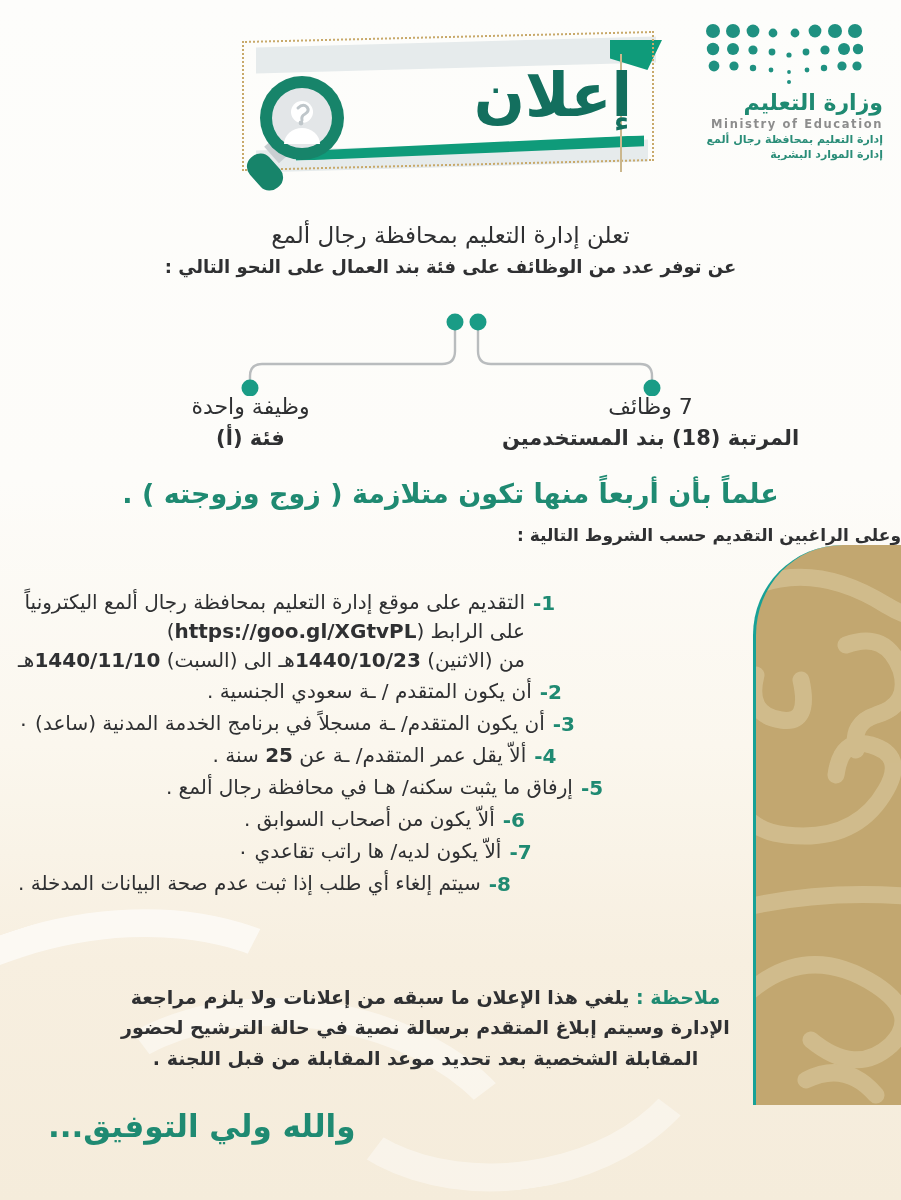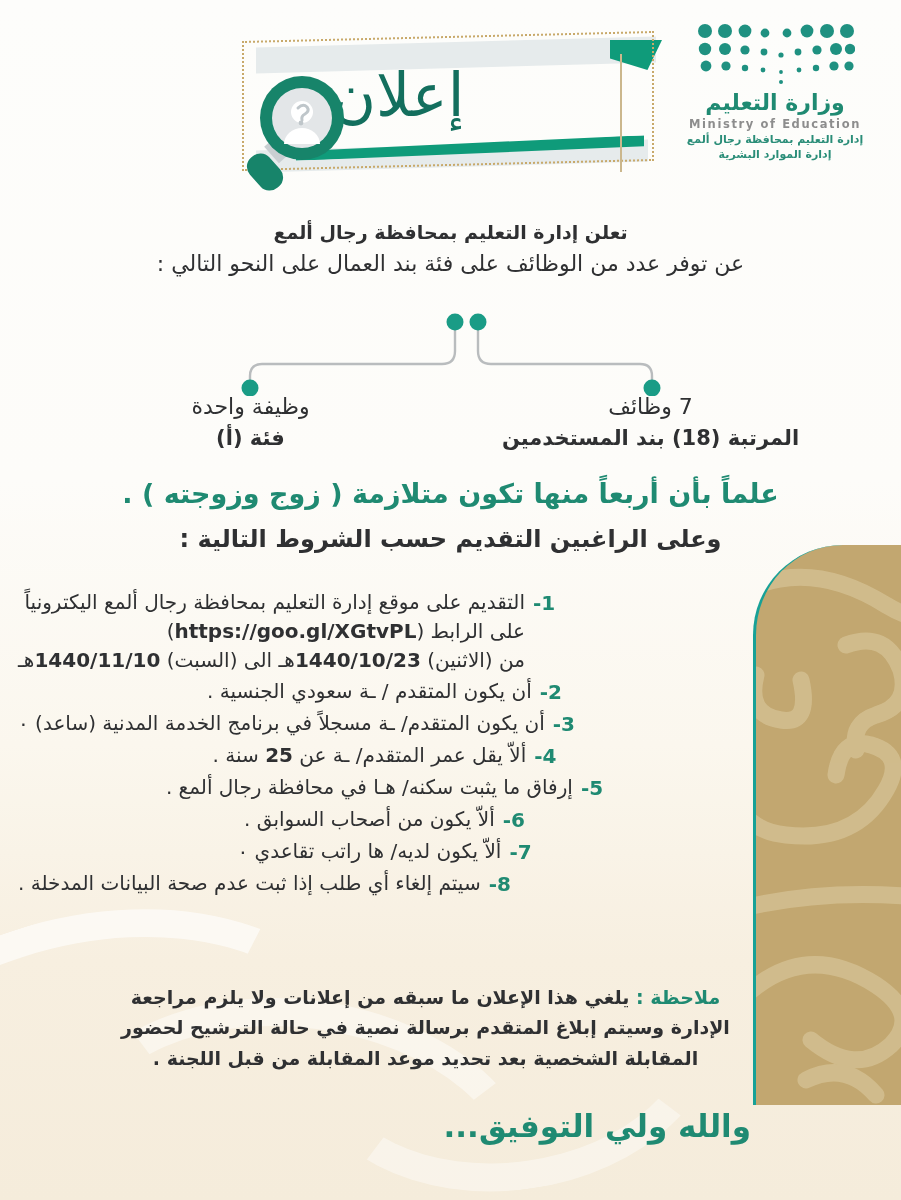--- a/index.html
+++ b/index.html
@@ -61,23 +61,23 @@
   .header {
     position: absolute;
     top: 0; left: 0; right: 0;
     height: 210px;
   }
 
   
   .logo {
     position: absolute;
     top: 22px;
-    right: 26px;
+    right: 18px;
     width: 200px;
-    text-align: center;
+    text-align: right;
   }
   .logo-dots { display: block; margin: 0 auto; }
   .logo-ar {
     font-size: 22px;
     font-weight: bold;
     color: #1f8a72;
     letter-spacing: 1px;
     margin-top: 4px;
     white-space: nowrap;
   }
@@ -146,23 +146,23 @@
     width: 348px; height: 16px;
     background: #0f9b7a;
     transform: skewY(-1.6deg);
     clip-path: polygon(0 40%, 100% 0, 100% 70%, 0 100%);
   }
   .banner-title {
     position: absolute;
     top: 30px;
     left: 110px;
     width: 300px;
-    text-align: left;
+    text-align: right;
     font-size: 60px;
-    font-weight: normal;
+    font-weight: bold;
     color: #136f5e;
     line-height: 1.25;
   }
 
   
   .magnifier {
     position: absolute;
     top: 38px;
     left: 18px;
     width: 120px;
@@ -170,27 +170,27 @@
   }
 
   
   .intro {
     position: absolute;
     top: 218px; left: 0; right: 0;
     text-align: center;
     color: #2f3032;
   }
   .intro-line1 {
-    font-size: 19px;
-    font-weight: bold;
+    font-size: 23px;
+    font-weight: normal;
     line-height: 1.5;
   }
   .intro-line2 {
-    font-size: 22px;
-    font-weight: normal;
+    font-size: 18px;
+    font-weight: bold;
     line-height: 1.55;
   }
 
   
   .branch {
     position: absolute;
     top: 306px; left: 0; right: 0;
     height: 170px;
   }
   .branch-labels {
@@ -221,22 +221,22 @@
     position: absolute;
     top: 478px; left: 0; right: 0;
     text-align: center;
     font-size: 27px;
     font-weight: bold;
     color: #1f8a72;
   }
   .subhead {
     position: absolute;
     top: 525px; left: 0; right: 0;
-    text-align: center;
-    font-size: 24px;
+    text-align: right;
+    font-size: 17px;
     font-weight: bold;
     color: #2f3032;
   }
 
   
   .goldpanel {
     position: absolute;
     top: 545px;
     right: 0;
     width: 148px;
@@ -317,24 +317,25 @@
     color: #2f3032;
   }
   .note-label { color: #1f8a72; }
 
   
   .closing {
     position: absolute;
     top: 1108px;
     right: 150px;
     left: 0;
-    text-align: right;
+    text-align: left;
     font-size: 31px;
     font-weight: bold;
     color: #1f8a72;
+    padding-left: 48px;
   }
 </style>
 </head>
 <body>
 
 <div class="page">
 
   <div class="swirl swirl-a"></div>
   <div class="swirl swirl-b"></div>
   <div class="swirl swirl-c"></div>

